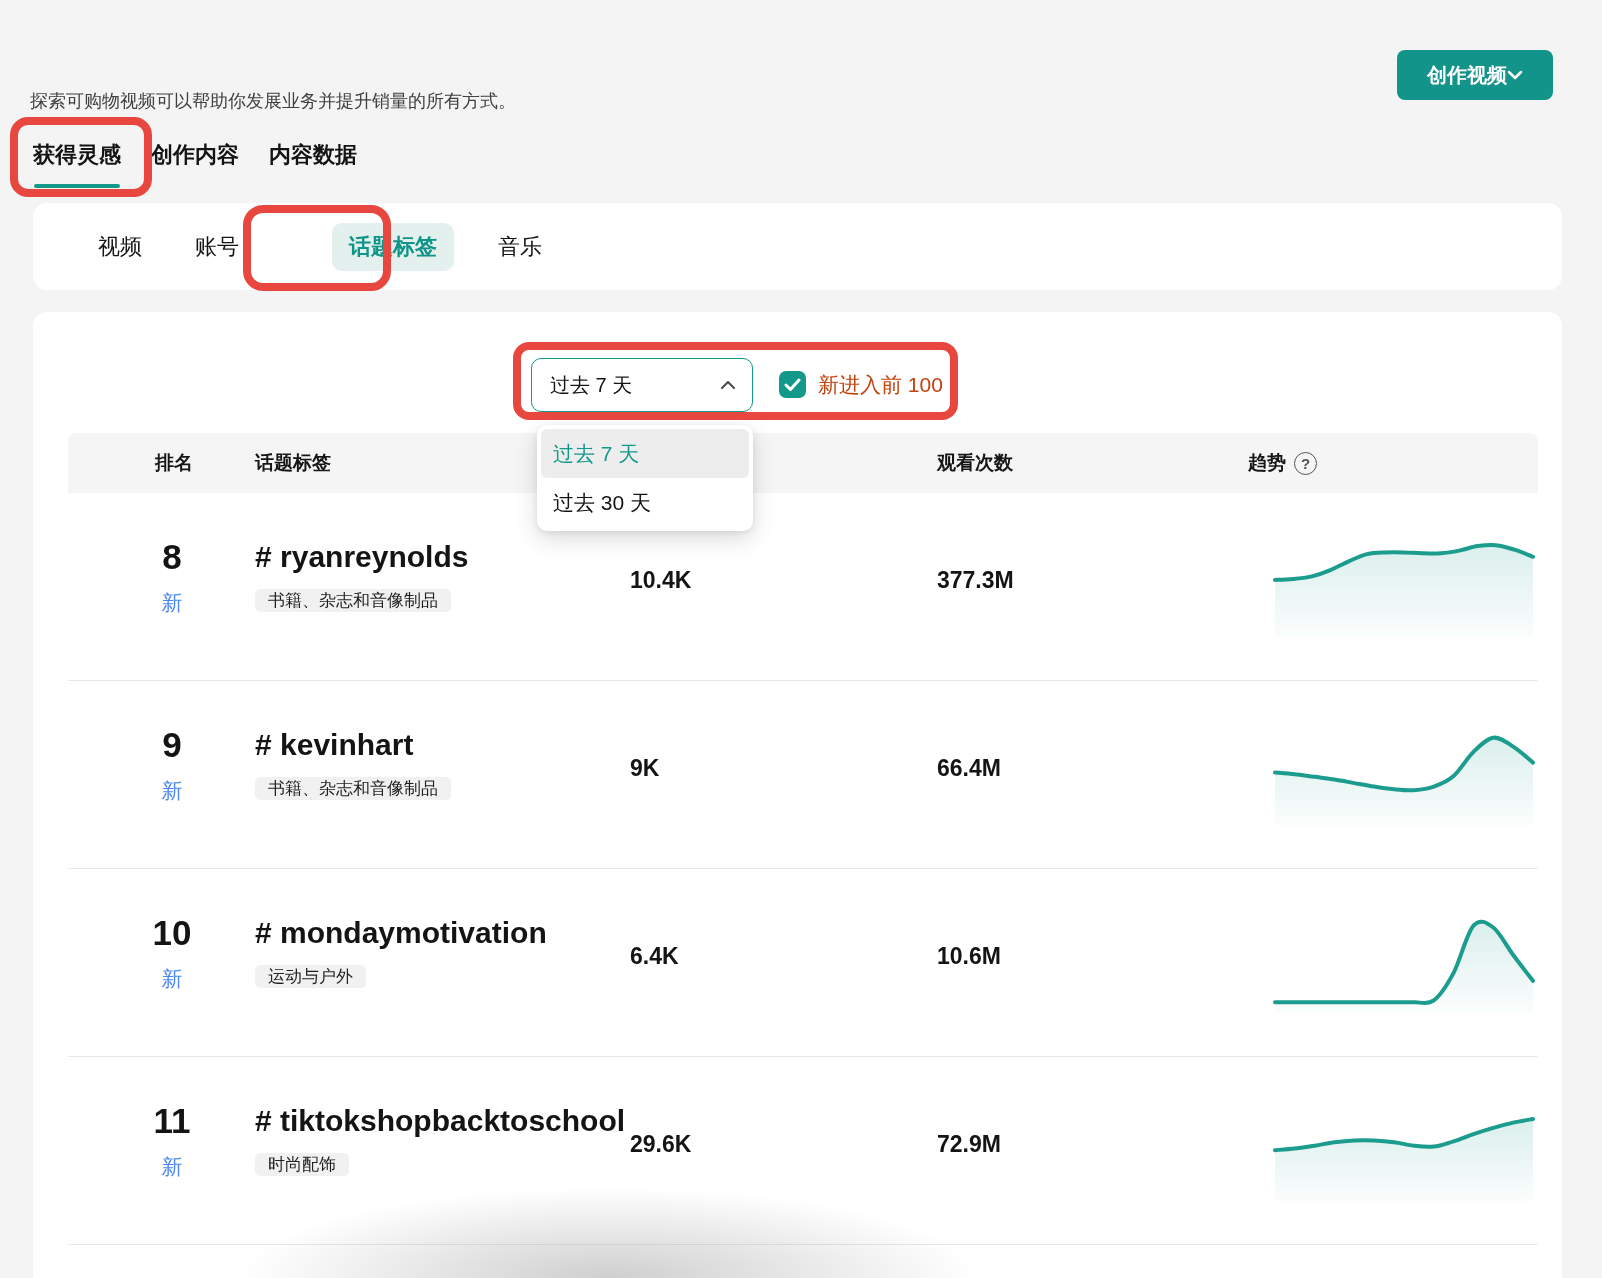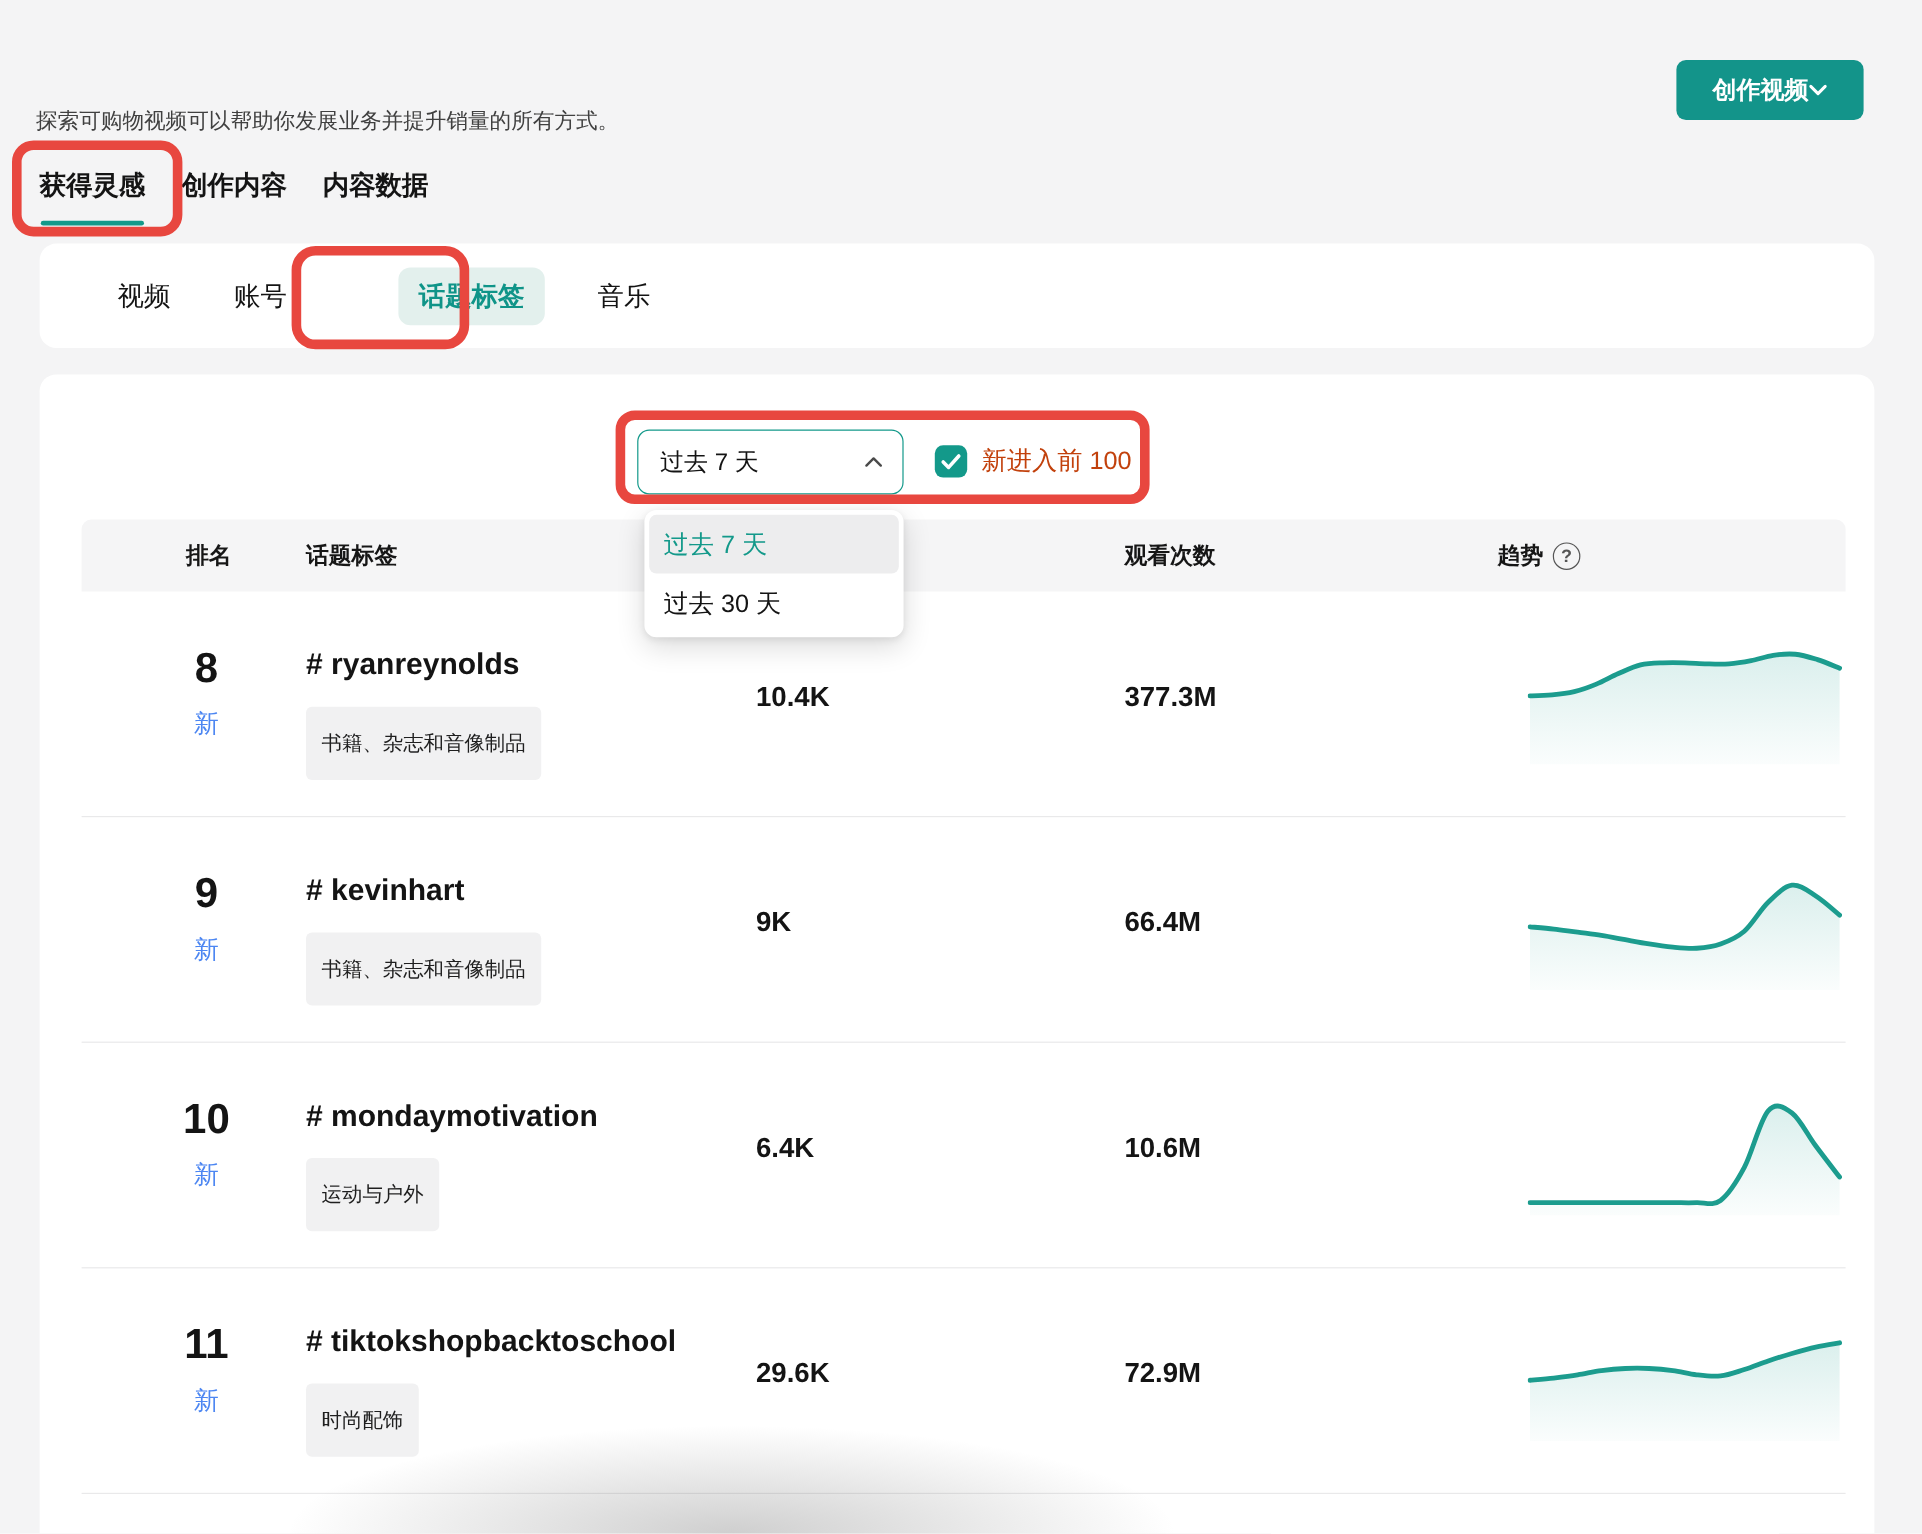--- a/index.html
+++ b/index.html
@@ -70,24 +70,24 @@
   .th-views{left:869px;}
   .th-trend{left:1180px;gap:8px;}
   .help-icon{
     width:23px;height:23px;border:1.5px solid #555;border-radius:50%;display:flex;align-items:center;justify-content:center;
     font-size:15px;font-weight:700;color:#555;cursor:pointer;
   }
   .rows{position:absolute;left:35px;top:181px;width:1470px;}
   .row{position:relative;height:188px;border-bottom:1px solid #E9E9EA;cursor:pointer;}
   .rank-num{position:absolute;left:74px;top:44px;width:60px;text-align:center;font-size:35px;font-weight:700;color:#141414;}
   .new-badge{position:absolute;left:74px;top:96px;width:60px;text-align:center;font-size:21px;font-weight:500;color:var(--blue);}
-  .hashtag{position:absolute;left:187px;top:47px;font-size:25px;font-weight:700;color:#141414;}
+  .hashtag{position:absolute;left:187px;top:47px;font-size:30px;font-weight:700;color:#141414;}
   .category-tag{
     position:absolute;left:187px;top:96px;display:inline-block;background:#F1F1F2;border-radius:5px;
-    padding:19px 13px;font-size:17px;color:#1F1F1F;
+    padding:0 13px;font-size:17px;color:#1F1F1F;
   }
   .posts{position:absolute;left:562px;top:74px;font-size:23px;font-weight:700;color:#141414;}
   .views{position:absolute;left:869px;top:74px;font-size:23px;font-weight:700;color:#141414;}
   .sparkline{position:absolute;left:1205px;top:41px;width:262px;height:103px;}
 
   
   .red-box{position:absolute;border:8px solid var(--red);border-radius:18px;z-index:40;pointer-events:none;}
   .red-box-1{left:10px;top:117px;width:142px;height:80px;}
   .red-box-2{left:243px;top:205px;width:148px;height:86px;border-radius:20px;}
   .red-box-3{left:513px;top:342px;width:445px;height:78px;border-radius:16px;}

